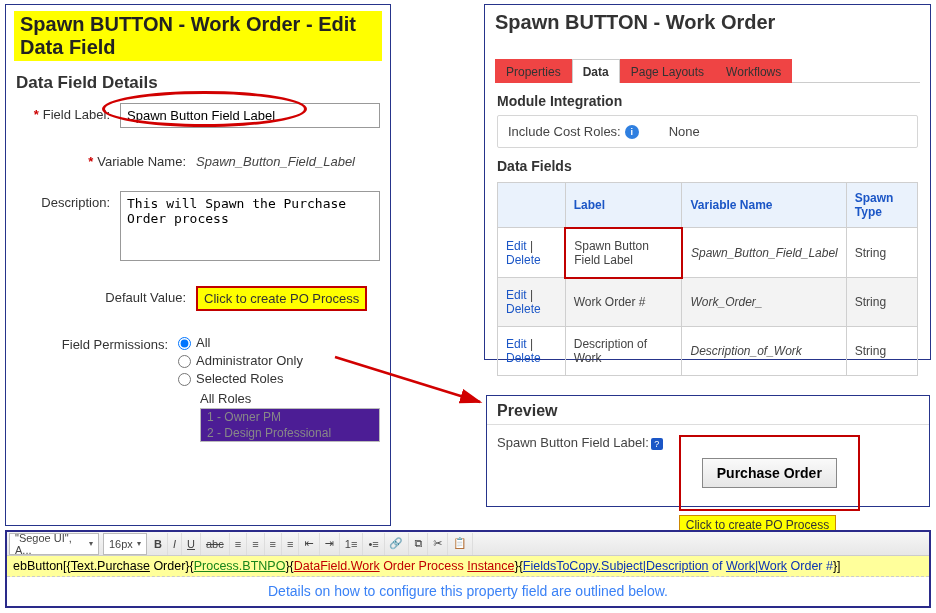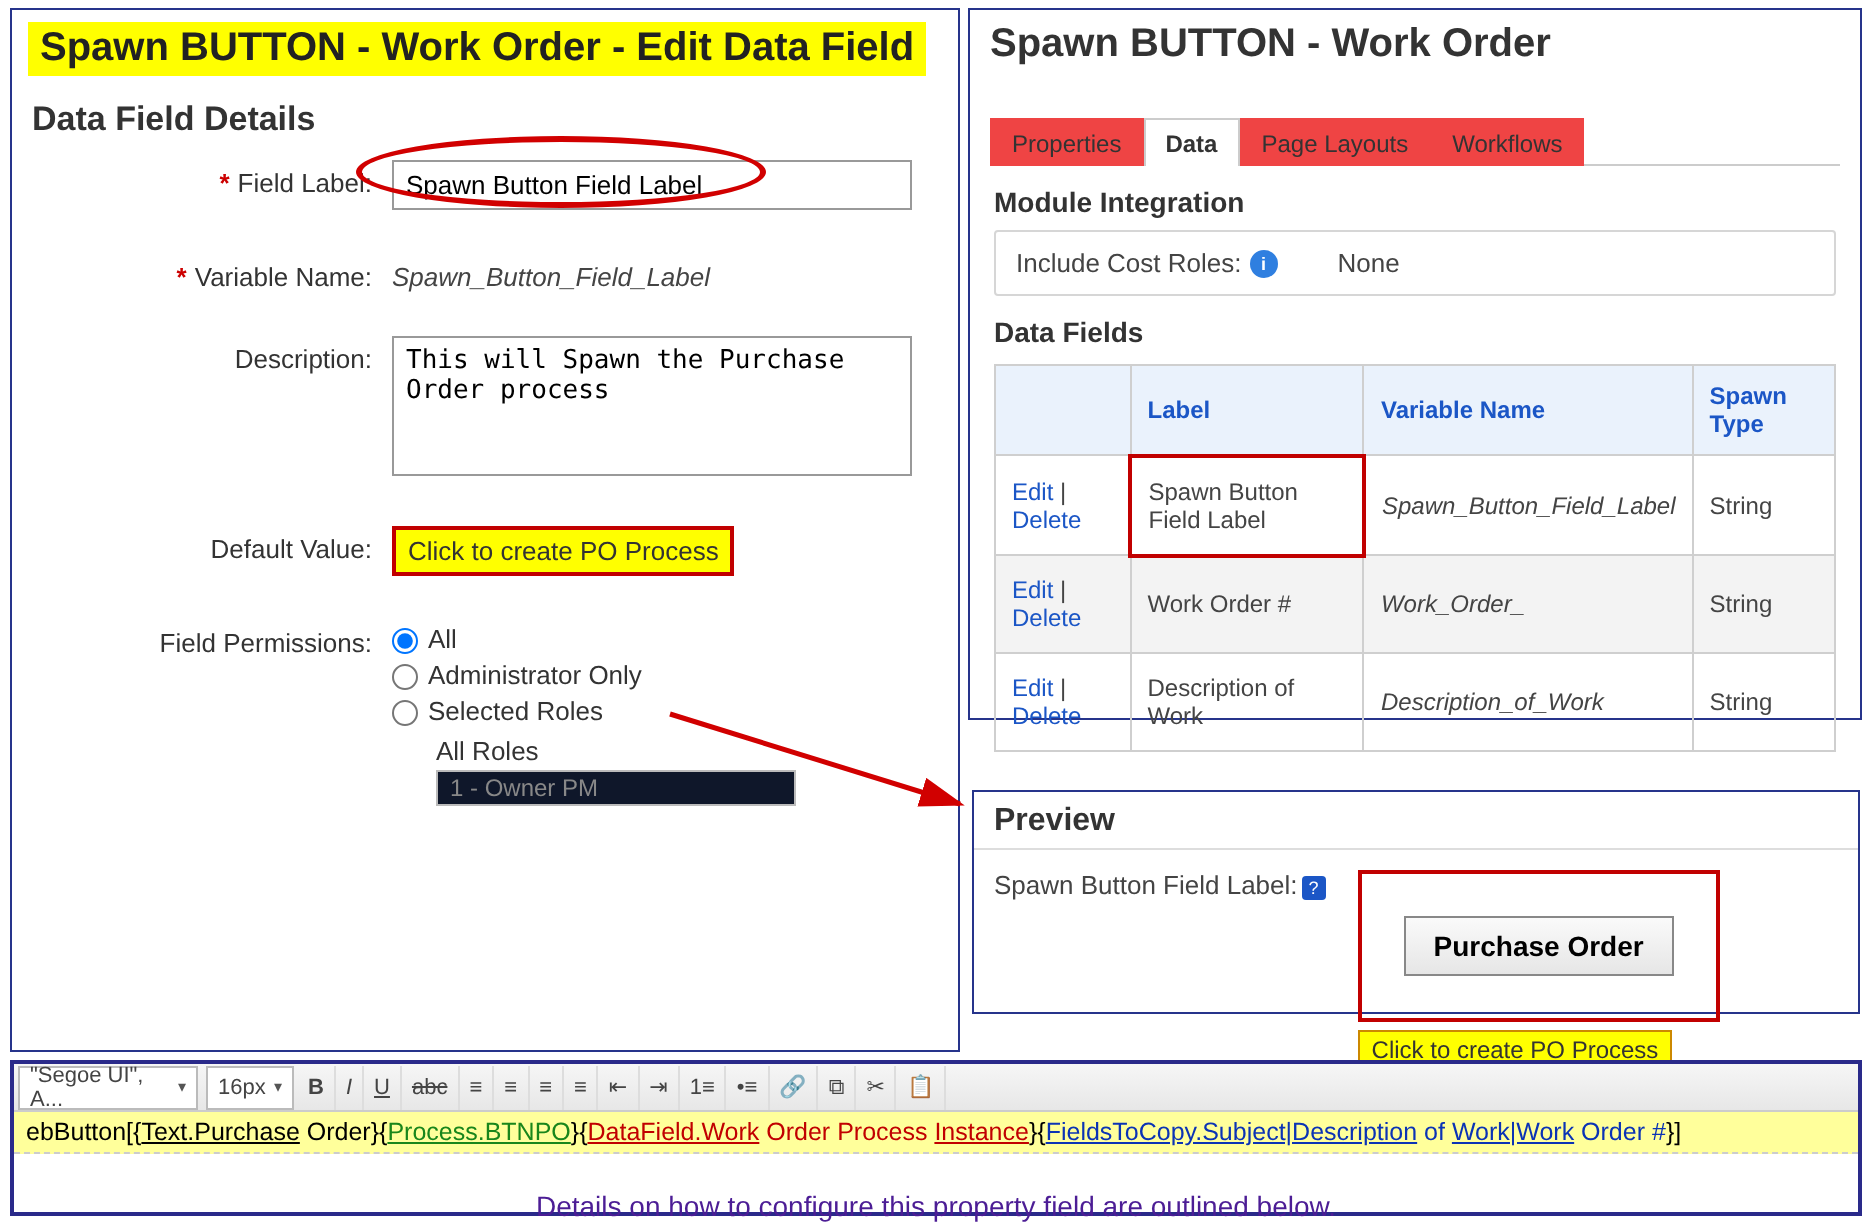--- a/index.html
+++ b/index.html
@@ -10,21 +10,21 @@
     background: #fff;
     width: 936px;
     height: 613px;
     position: relative;
     overflow: hidden;
   }
   
   .left-panel {
     position: absolute;
     left: 5px; top: 4px;
-    width: 475px; height: 522px;
+    width: 386px; height: 522px;
     border: 1px solid #26348b;
     background: #fff;
   }
   .left-title {
     margin: 6px 8px 6px 8px;
     padding: 2px 6px;
     display: inline-block;
     background: #ffff00;
     font-weight: 700;
     font-size: 20px;
@@ -70,21 +70,21 @@
     font-size: 13px;
     color: #333;
   }
   
   .radio-row { display: flex; align-items: center; height: 18px; }
   .radio-row input { margin-right: 5px; position: relative; top: 1px; }
   .roles-head { margin-top: 4px; margin-left: 22px; font-size: 13px; }
   .roles-list {
     margin-top: 2px; margin-left: 22px;
     border: 1px solid #bbb;
-    background: #0f172a;
+    background: #4c1d95;
     width: 180px;
     color: #888;
     font-size: 12px;
   }
   .roles-list div { padding: 1px 6px; }
 
   
   .oval1 {
     position: absolute;
     border: 3px solid #d10000;
@@ -243,24 +243,23 @@
     white-space: nowrap;
     overflow: hidden;
   }
   .rte-line .t-blk { color: #000; }
   .rte-line .t-grn { color: #19861b; }
   .rte-line .t-red { color: #c10000; }
   .rte-line .t-blu { color: #0b33b5; }
   .rte-line .ul   { text-decoration: underline; }
   .caption {
     text-align: center;
-    color: #4c1d95;
+    color: #3b82f6;
     font-size: 14px;
     padding-top: 6px;
-    margin-top: 12px;
   }
 
   
   svg.arrow { position:absolute; left:330px; top:352px; width:160px; height:60px; pointer-events:none; }
 </style>
 </head>
 <body>
 
 <div class="left-panel">
   <div class="left-title">Spawn BUTTON - Work Order - Edit Data Field</div>
@@ -311,20 +310,21 @@
           <input type="radio" name="perm" style="">
           <span>Administrator Only</span>
         </div>
         <div class="radio-row">
           <input type="radio" name="perm" style="">
           <span>Selected Roles</span>
         </div>
         <div class="roles-head">All Roles</div>
         <div class="roles-list" id="roles-list">
             <div>1 - Owner PM</div>
+            <div>2 - Design Professional</div>
           </div>
       </div>
     </div>
   </div>
 </div>
 
 <svg class="arrow">
   <defs>
     <marker id="ah" markerWidth="10" markerHeight="10" refX="8" refY="3" orient="auto">
       <path d="M0,0 L9,3 L0,6 Z" fill="#d10000"></path>

